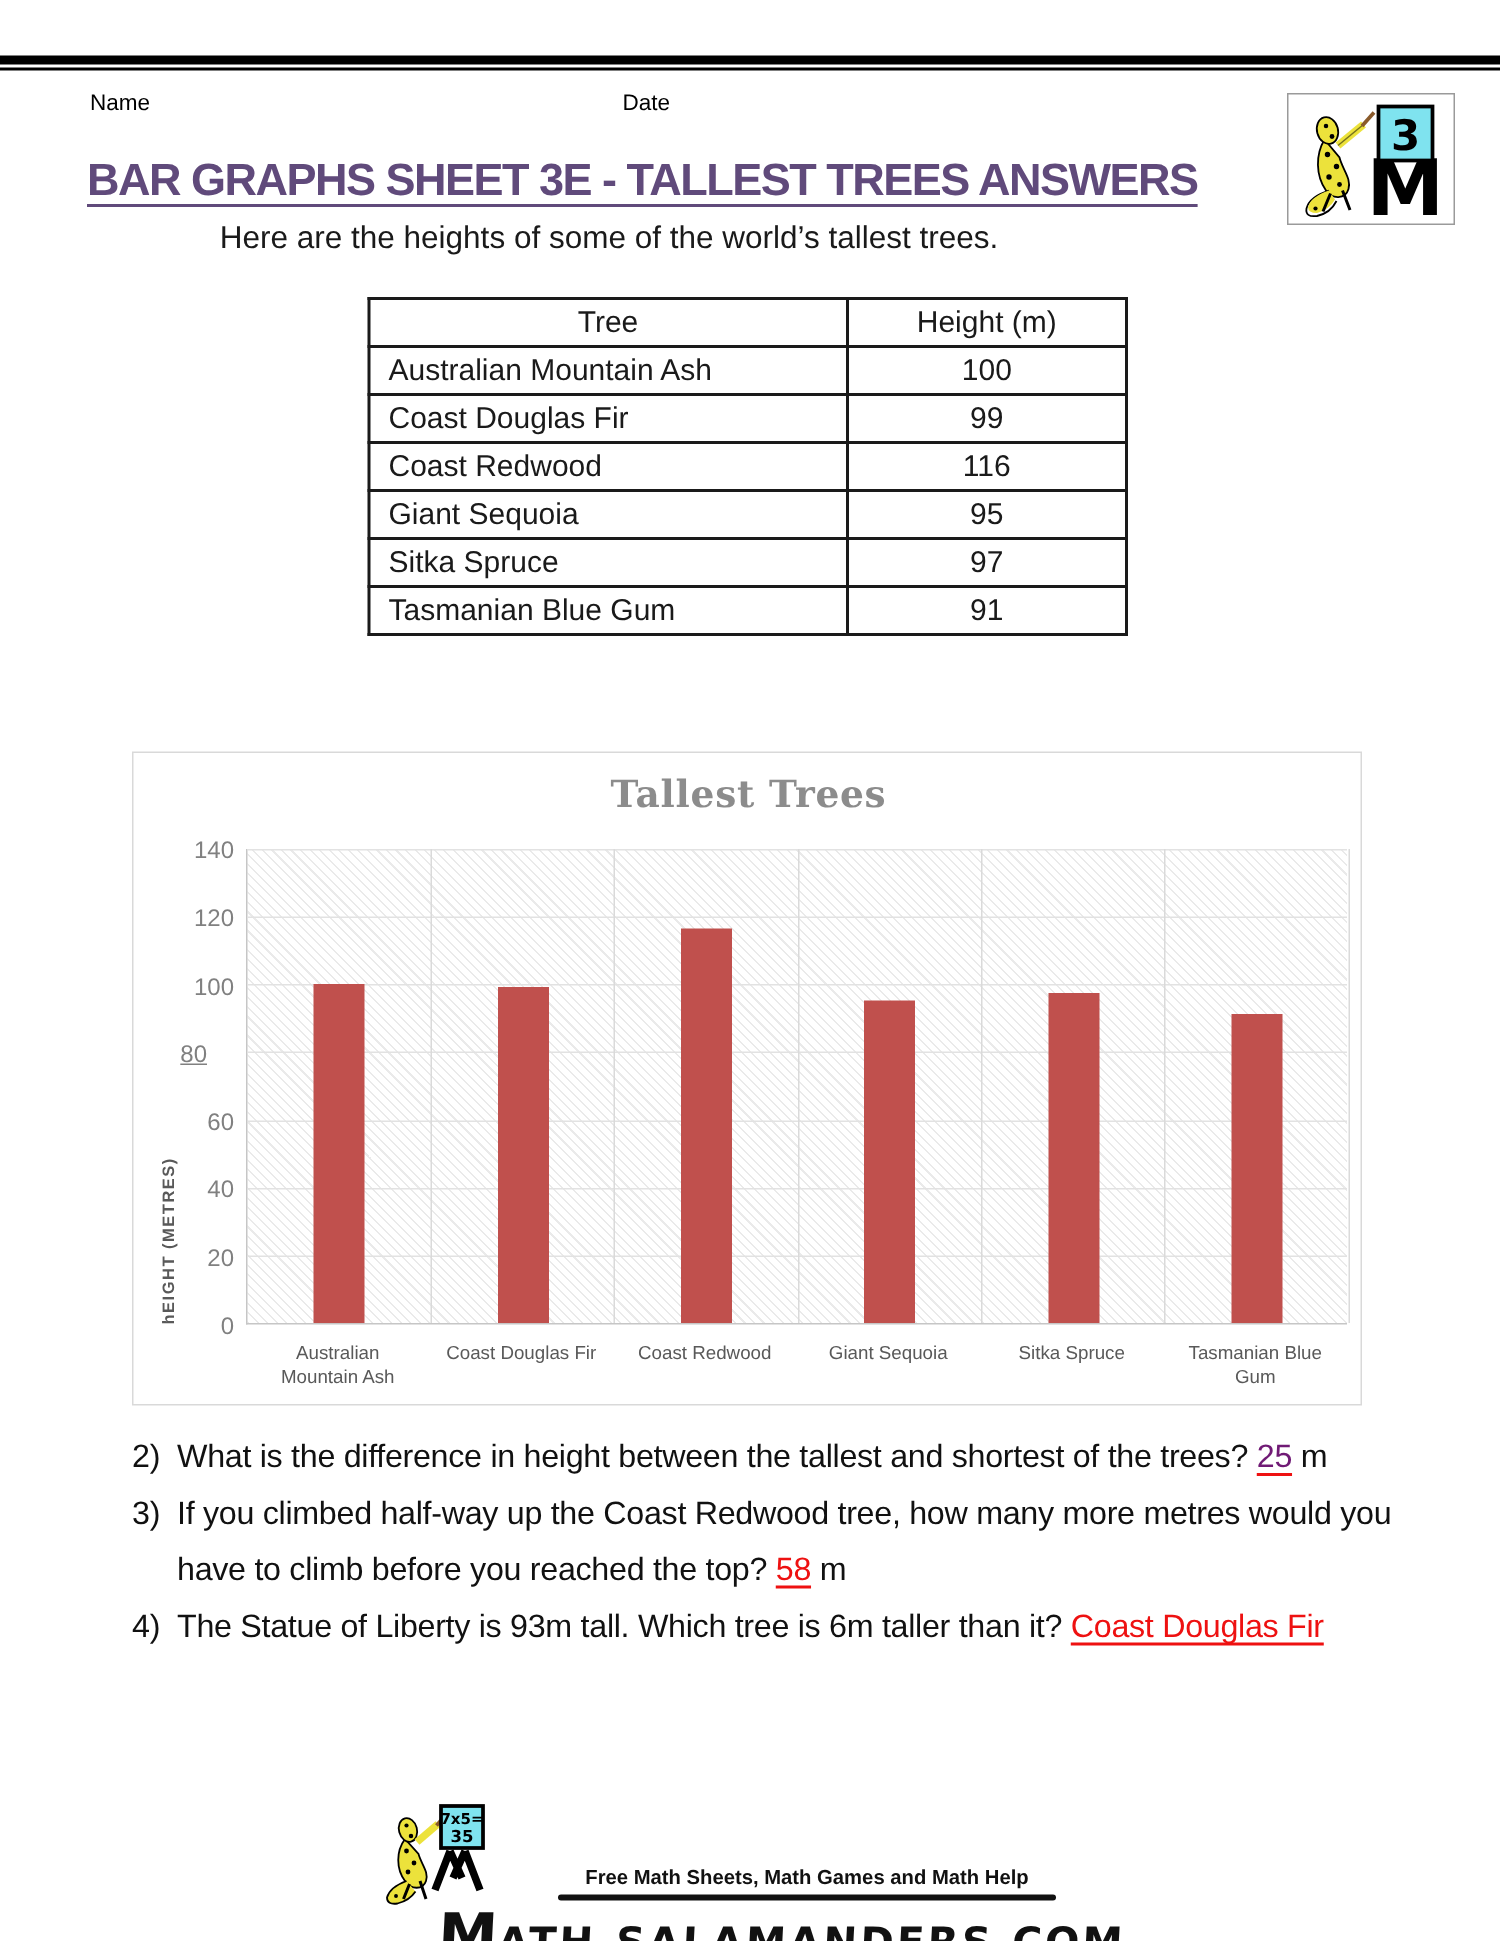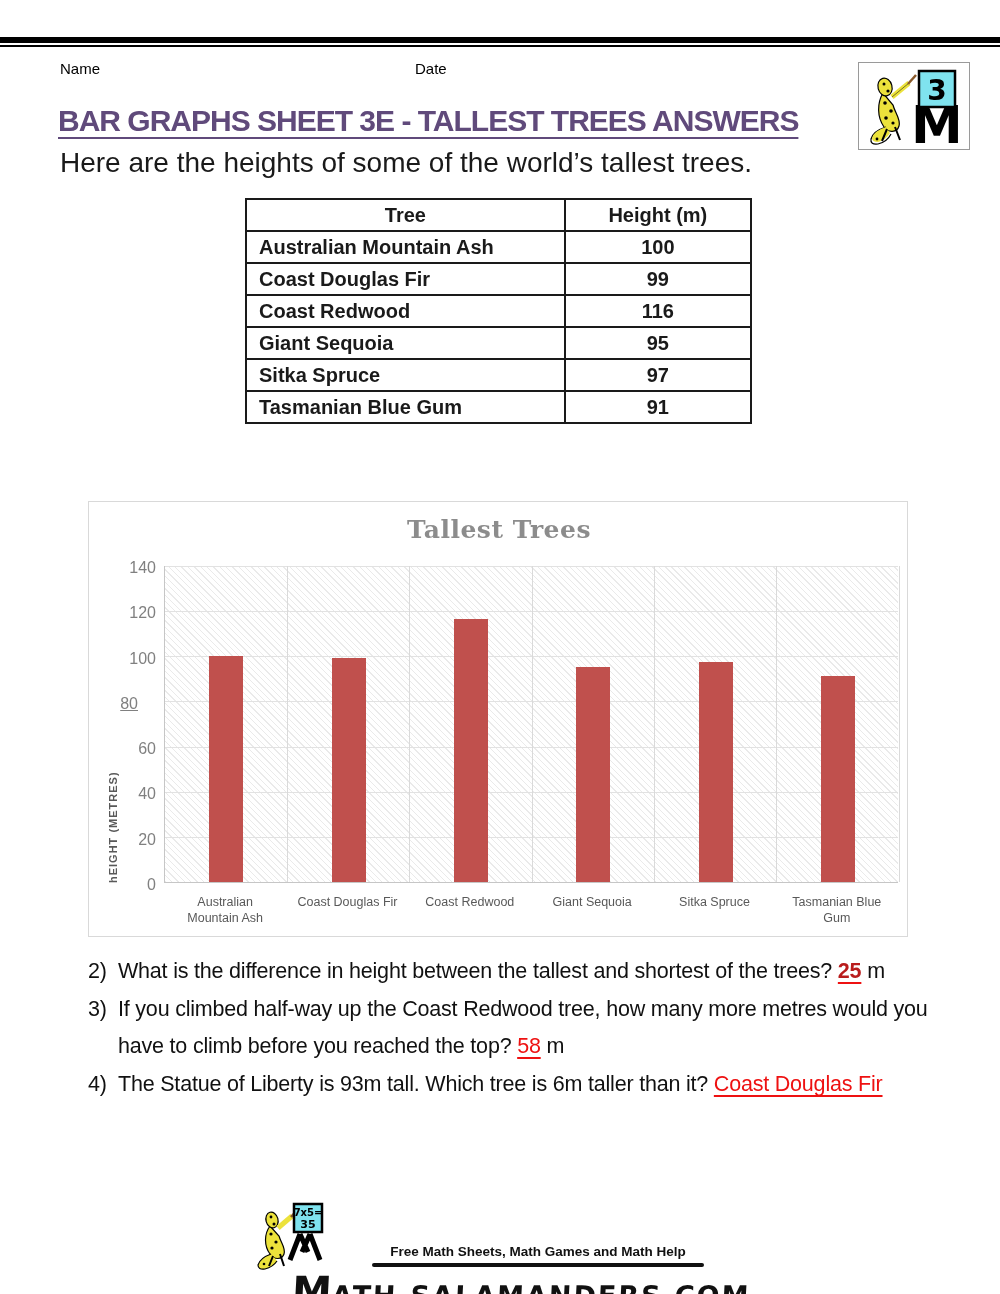--- a/index.html
+++ b/index.html
@@ -19,29 +19,29 @@
   }
   .page-title {
     position:absolute; left:58px; top:104px; width:810px;
     font-size:30px; font-weight:bold; letter-spacing:-1px;
     color:#604a7b;
     text-decoration:underline; text-decoration-thickness:2px; text-underline-offset:6px;
     white-space:nowrap;
   }
   .subtitle {
     position:absolute; left:0; top:147px; width:812px; text-align:center;
-    font-size:28px; color:#1a1a1a;
+    font-size:21px; color:#1a1a1a;
   }
 
   table.tree-table {
     position:absolute; left:245px; top:198px; width:507px;
     border-collapse:collapse; font-size:20px; color:#1a1a1a;
   }
   table.tree-table td, table.tree-table th {
-    border:2px solid #1a1a1a; font-weight:bold; height:32px; padding:0 6px;
+    border:2px solid #1a1a1a; font-weight:normal; height:32px; padding:0 6px;
   }
   table.tree-table .col-tree   { width:320px; }
   table.tree-table .col-height { width:187px; text-align:center; }
   table.tree-table th.col-tree { text-align:center; }
   table.tree-table td.col-tree { text-align:left; padding-left:12px; }
 
   .q1 { position:absolute; left:88px; top:452px; font-size:20px; color:#111; }
   .q1 .qnum { display:inline-block; width:30px; }
 
   .chart-box {
@@ -216,21 +216,21 @@
         <div class="xtick" style="left: 193.5px; top: 392px;">Coast Douglas Fir</div>
         <div class="xtick" style="left: 315.833px; top: 392px;">Coast Redwood</div>
         <div class="xtick" style="left: 438.167px; top: 392px;">Giant Sequoia</div>
         <div class="xtick" style="left: 560.5px; top: 392px;">Sitka Spruce</div>
         <div class="xtick" style="left: 682.833px; top: 392px;">Tasmanian Blue
 Gum</div>
       </div>
   </div>
 
   <div class="questions" id="questions">
-      <div class="question"><span class="qnum">2)</span><span>What is the difference in height between the tallest and shortest of the trees? </span><span class="answer" style="color: #b91c1c; text-decoration-color: rgb(238, 17, 17); font-weight: bold;">25</span><span> m</span></div>
+      <div class="question"><span class="qnum">2)</span><span>What is the difference in height between the tallest and shortest of the trees? </span><span class="answer" style="color: #701a75; text-decoration-color: rgb(238, 17, 17);">25</span><span> m</span></div>
       <div class="question"><span class="qnum">3)</span><span>If you climbed half-way up the Coast Redwood tree, how many more metres would you have to climb before you reached the top? </span><span class="answer" style="color: rgb(238, 17, 17); text-decoration-color: rgb(238, 17, 17);">58</span><span> m</span></div>
       <div class="question"><span class="qnum">4)</span><span>The Statue of Liberty is 93m tall. Which tree is 6m taller than it? </span><span class="answer" style="color: rgb(238, 17, 17); text-decoration-color: rgb(238, 17, 17);">Coast Douglas Fir</span></div>
     </div>
 
   <div class="footer">
     <svg width="74" height="72" viewBox="0 0 74 72">
       <g>
         <path d="M20,26 C14,34 14,46 20,54 C24,60 32,60 34,54 C36,48 31,43 29,36 Z" fill="#ece23b" stroke="#000" stroke-width="1.2"></path>
         <ellipse cx="22" cy="20" rx="6" ry="8" fill="#ece23b" stroke="#000" stroke-width="1.2" transform="rotate(-15 22 20)"></ellipse>
         <path d="M21,54 Q10,58 8,65 Q8,70 15,69 Q23,67 27,61" fill="#ece23b" stroke="#000" stroke-width="1.2"></path>

